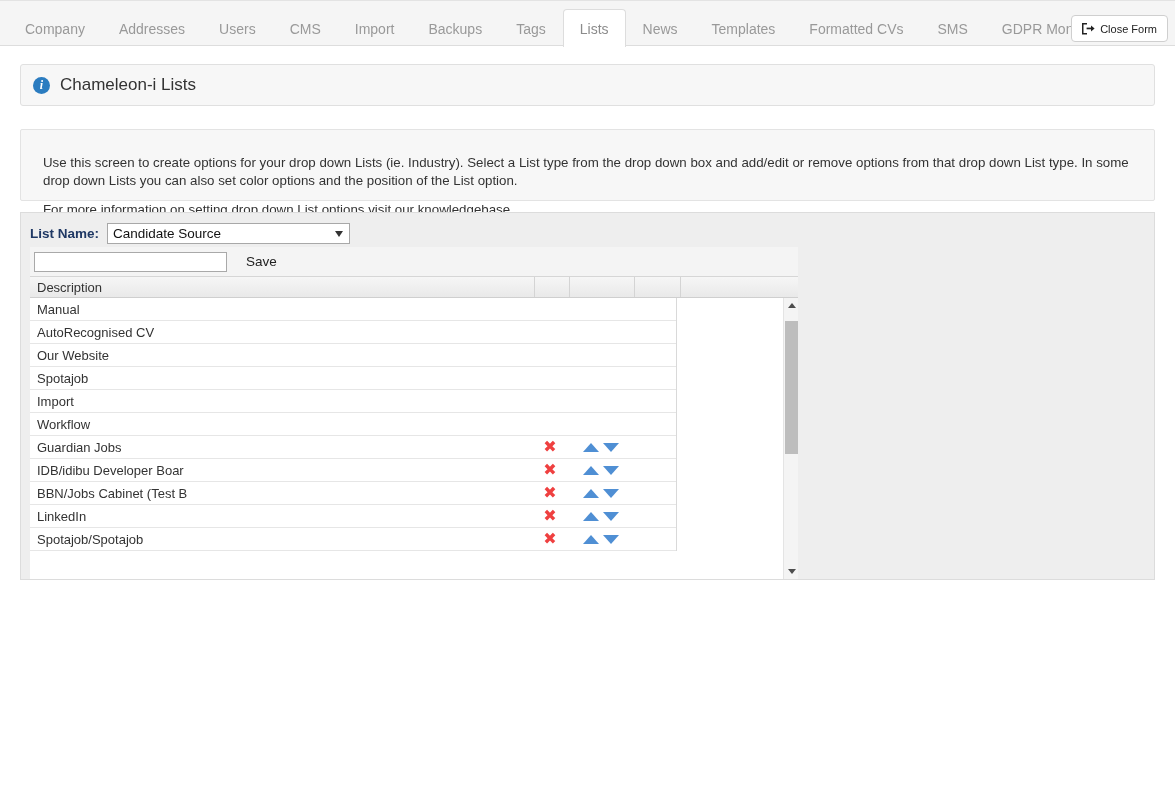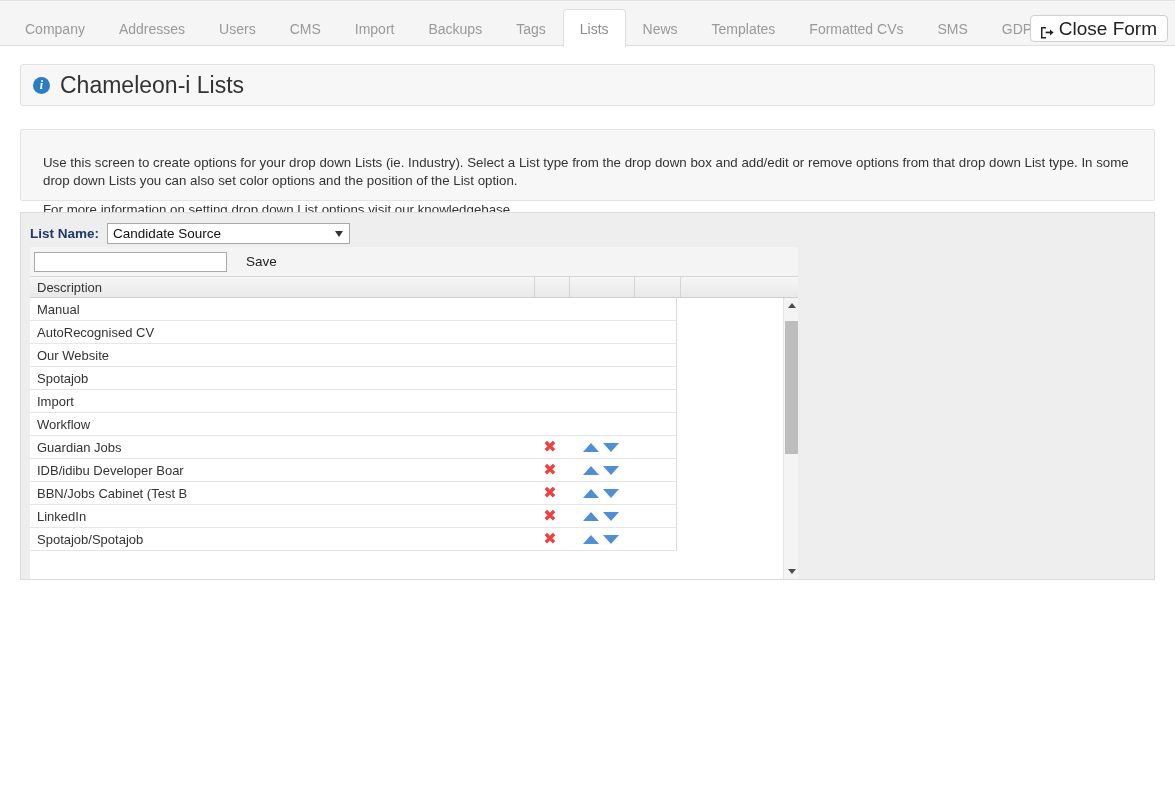--- a/index.html
+++ b/index.html
@@ -67,21 +67,21 @@
     position: absolute;
     right: 7px; top: 14px;
     height: 27px;
     padding: 0 10px 0 9px;
     display: flex;
     align-items: center;
     gap: 5px;
     background: #ffffff;
     border: 1px solid #cfcfcf;
     border-radius: 4px;
-    font-size: 19px;
+    font-size: 11px;
     color: #222222;
     cursor: pointer;
     white-space: nowrap;
   }
   .signout-icon {
     display: inline-block;
     width: 14px; height: 13px;
     position: relative;
     flex: 0 0 auto;
   }
@@ -109,21 +109,21 @@
     font-style: italic;
     font-family: "Liberation Serif", serif;
     display: flex;
     align-items: center;
     justify-content: center;
     flex: 0 0 auto;
     line-height: 1;
   }
   .title-text {
     margin-left: 10px;
-    font-size: 23px;
+    font-size: 17px;
     color: #333333;
     font-weight: normal;
   }
 
   
   .instructions {
     position: absolute;
     left: 20px; top: 129px;
     width: 1135px;
     height: 72px;

